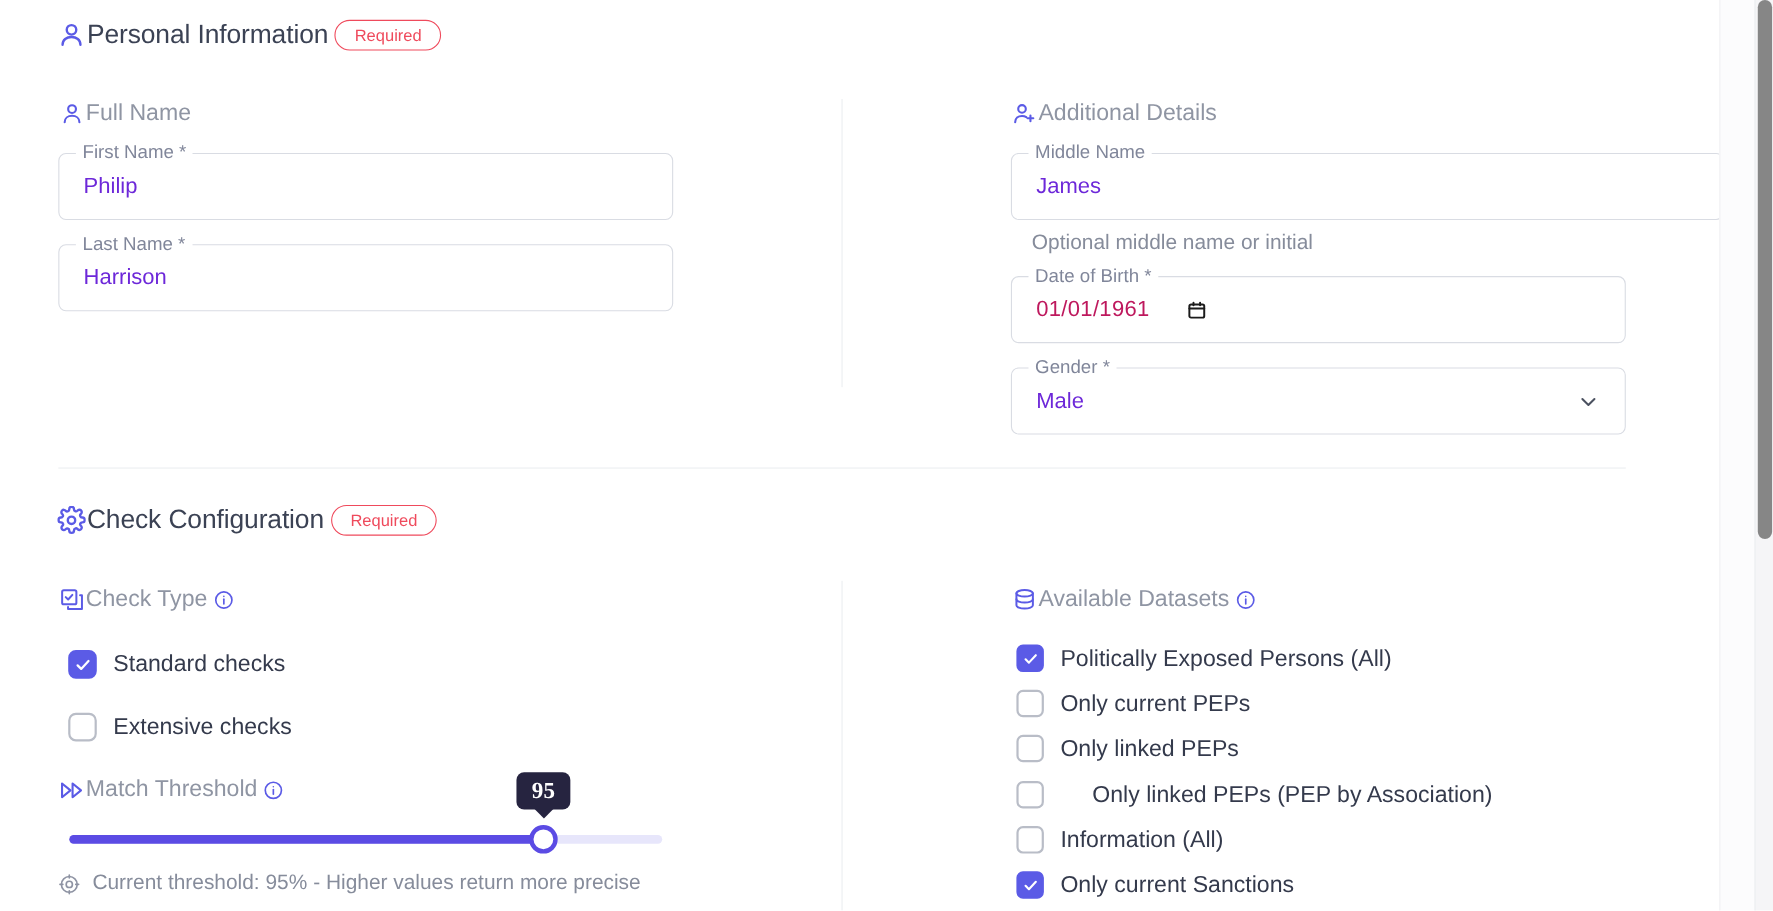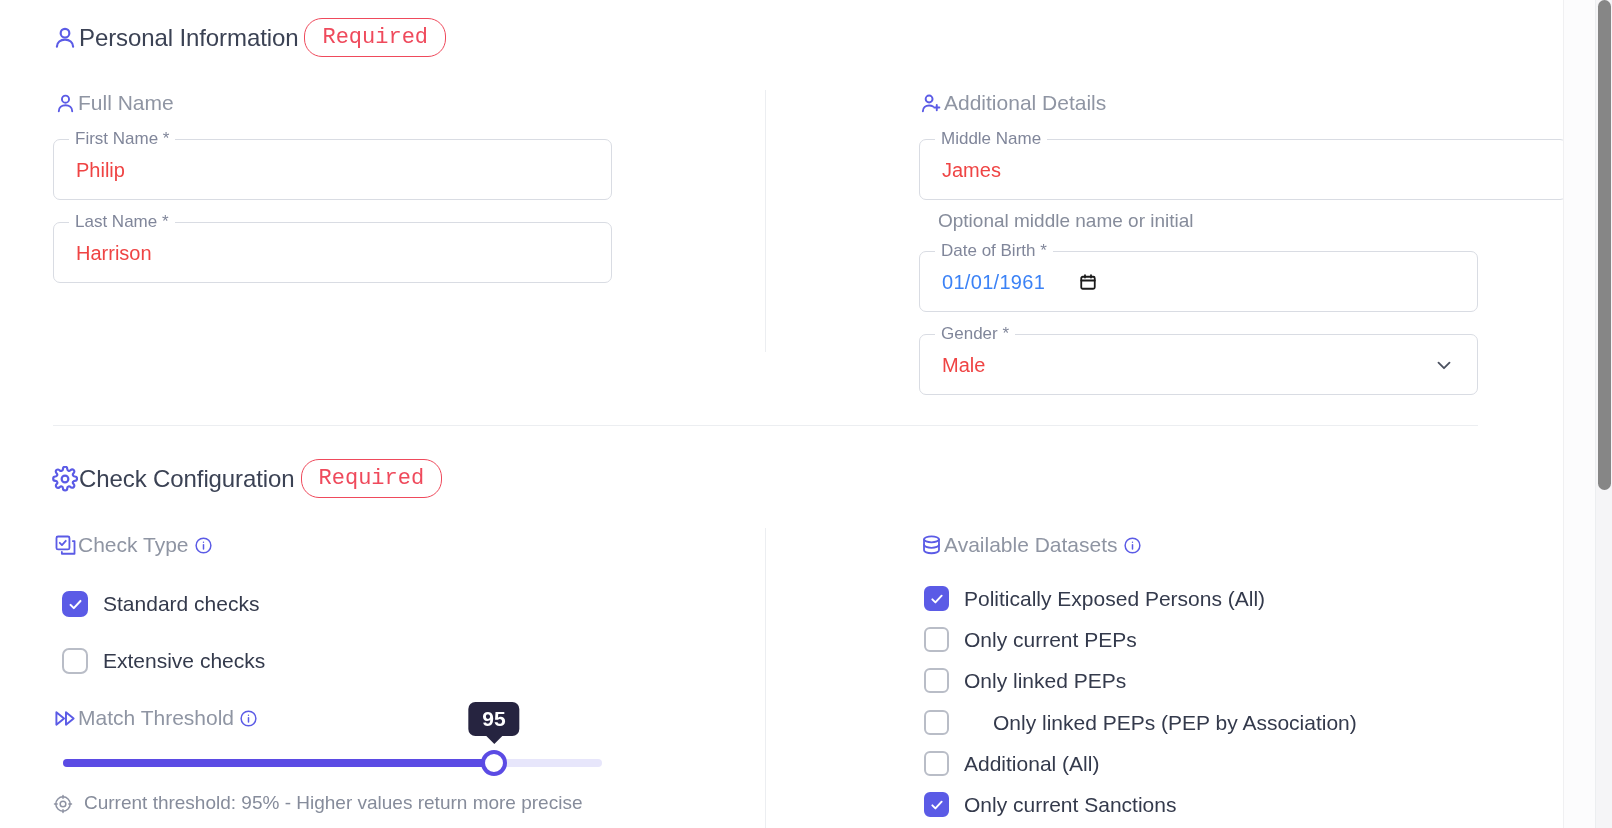--- a/index.html
+++ b/index.html
@@ -73,30 +73,29 @@
     font-size: 24px;
     font-weight: 500;
     color: #3b4254;
     letter-spacing: -0.1px;
     white-space: nowrap;
   }
   .badge-required {
     display: inline-flex;
     align-items: center;
     justify-content: center;
-    height: 39px;
+    height: 28px;
     padding: 0 17px;
     border: 1.6px solid #ef4a5c;
     border-radius: 18px;
     color: #ef4a5c;
-    font-size: 22px;
+    font-size: 15px;
     font-weight: 400;
     white-space: nowrap;
     margin-left: 5px;
-    font-family: Liberation Mono, monospace;
   }
 
   
   .group-head {
     position: absolute;
     display: flex;
     align-items: center;
     gap: 1px;
   }
   .group-head .grp-icon {
@@ -141,38 +140,38 @@
     color: #80869a;
     white-space: nowrap;
     line-height: 20px;
   }
   .field .value {
     position: absolute;
     left: 22px;
     top: 50%;
     transform: translateY(-50%);
     font-size: 20px;
-    color: #ef4444;
+    color: #6d28d9;
     white-space: nowrap;
   }
   .helper-text {
     position: absolute;
     font-size: 19px;
     color: #868c9b;
     white-space: nowrap;
   }
 
   
   .date-val {
     position: absolute;
     left: 22px;
     top: 50%;
     transform: translateY(-50%);
     font-size: 20px;
-    color: #3b82f6;
+    color: #be185d;
     letter-spacing: 0.3px;
     white-space: nowrap;
   }
   .date-picker-icon {
     position: absolute;
     left: 159px;
     top: 50%;
     transform: translateY(-50%);
     width: 18px; height: 18px;
     color: #1b1b1b;
@@ -259,20 +258,21 @@
   .slider-bubble {
     position: absolute;
     background: #262440;
     color: #ffffff;
     border-radius: 7px;
     font-size: 21px;
     font-weight: 700;
     padding: 6px 14px 7px;
     line-height: 1;
     transform: translateX(-50%);
+    font-family: Liberation Serif, serif;
   }
   .slider-bubble::after {
     content: "";
     position: absolute;
     left: 50%;
     bottom: -8px;
     transform: translateX(-50%);
     border-left: 9px solid transparent;
     border-right: 9px solid transparent;
     border-top: 9px solid #262440;
@@ -511,21 +511,21 @@
       <span class="cbox">
         
       </span>
       <span class="check-label">Only linked PEPs (PEP by Association)</span>
     </div>
 
     <div class="check-row ds-row" style="left:924px; top:751px;">
       <span class="cbox">
         
       </span>
-      <span class="check-label">Additional (All)</span>
+      <span class="check-label">Information (All)</span>
     </div>
 
     <div class="check-row ds-row" style="left:924px; top:792px;">
       <span class="cbox checked">
         <svg viewBox="0 0 24 24" width="16" height="16" fill="none" stroke="#ffffff" stroke-width="2.9" stroke-linecap="round" stroke-linejoin="round">
             <path d="M5 12.5l4.6 4.6L19 7"></path>
           </svg>
       </span>
       <span class="check-label">Only current Sanctions</span>
     </div>

